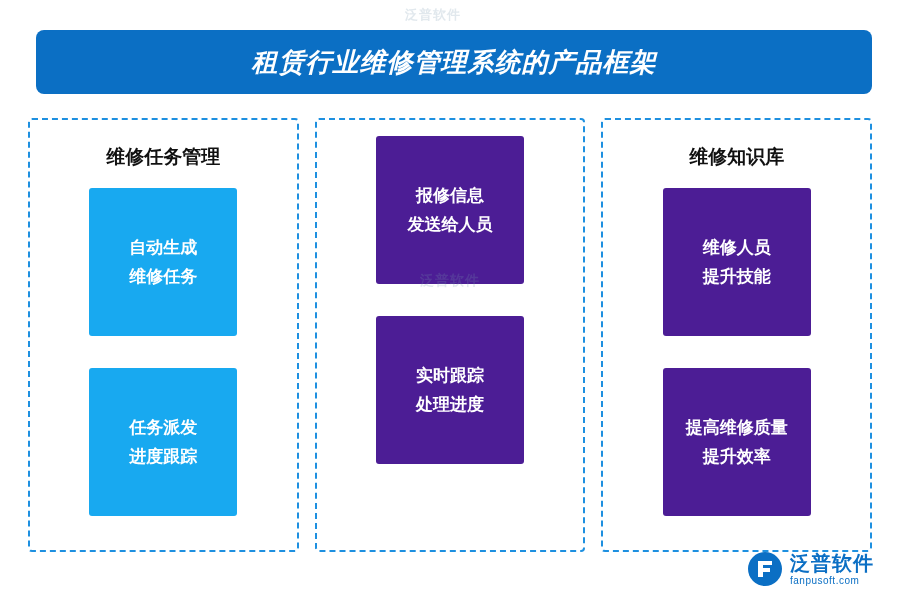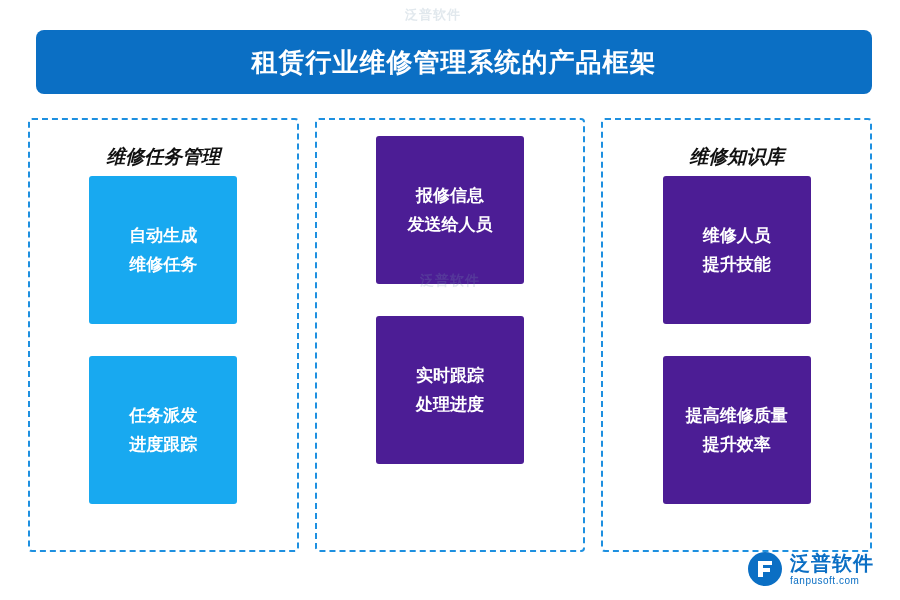--- a/index.html
+++ b/index.html
@@ -23,20 +23,21 @@
   }
   
   .title-banner {
     height: 64px;
     border-radius: 8px;
     background: #0B6FC4;
     display: flex;
     align-items: center;
     justify-content: center;
     margin: 0 0 24px 8px;
+    font-style: italic;
   }
   .title-text {
     color: #ffffff;
     font-size: 26px;
     font-weight: bold;
     letter-spacing: 1px;
   }
   
   .columns {
     display: flex;
@@ -51,23 +52,22 @@
     padding: 16px 14px 14px 14px;
     display: flex;
     flex-direction: column;
     align-items: center;
     background: transparent;
   }
   .col-title {
     font-size: 19px;
     font-weight: bold;
     color: #111111;
-    margin: 8px 0 6px 0;
+    margin: 8px 0 18px 0;
     text-align: center;
-    font-style: italic;
   }
   .card {
     width: 148px;
     height: 148px;
     border-radius: 3px;
     display: flex;
     flex-direction: column;
     align-items: center;
     justify-content: center;
     color: #ffffff;

